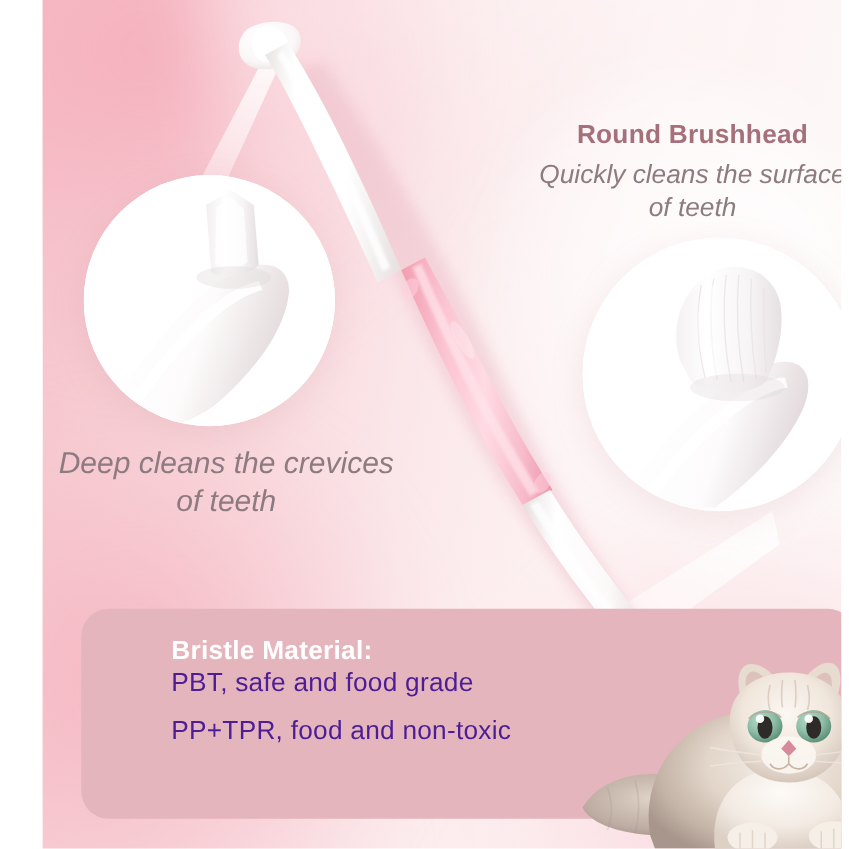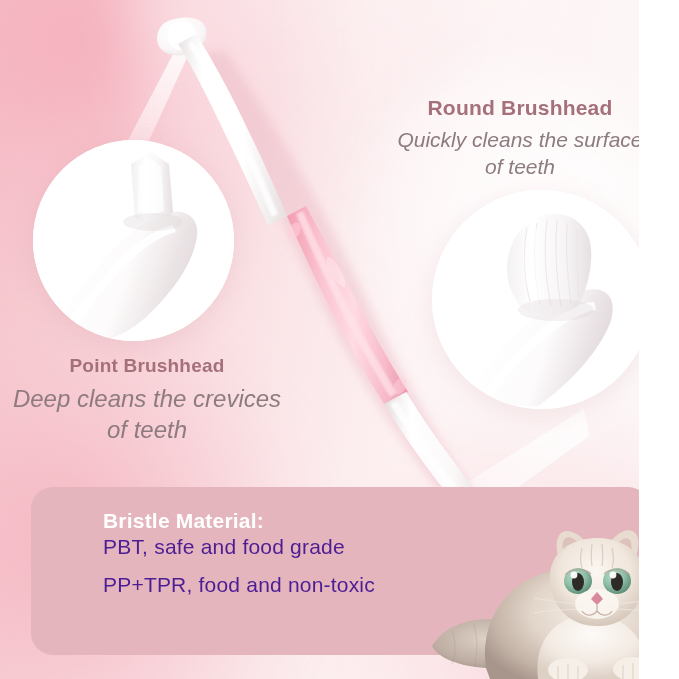--- a/index.html
+++ b/index.html
@@ -8,20 +8,21 @@
     padding: 0;
     background: #ffffff;
   }
   #stage {
     position: relative;
     width: 639px;
     height: 679px;
     overflow: hidden;
     font-family: "Liberation Sans", sans-serif;
     background: #ffffff;
+    margin-left: 34px;
   }
 
   
   .bg-base {
     position: absolute;
     inset: 0;
     background: linear-gradient(100deg,
         #f6c3cb 0%,
         #f7cdd3 14%,
         #f9dade 30%,
@@ -350,21 +351,20 @@
 
   <div class="callout" id="callout-right">
     <div class="title">Round Brushhead</div>
     <div class="desc">
       <div>Quickly cleans the surface</div>
       <div>of teeth</div>
     </div>
   </div>
 
   <div class="callout" id="callout-left">
-    <div class="title">Point Brushhead</div>
     <div class="desc">
       <div>Deep cleans the crevices</div>
       <div>of teeth</div>
     </div>
   </div>
 
   <div id="spec-banner">
     <div class="spec-inner">
       <div class="spec-block">
         <div class="spec-label">Bristle Material:</div>

